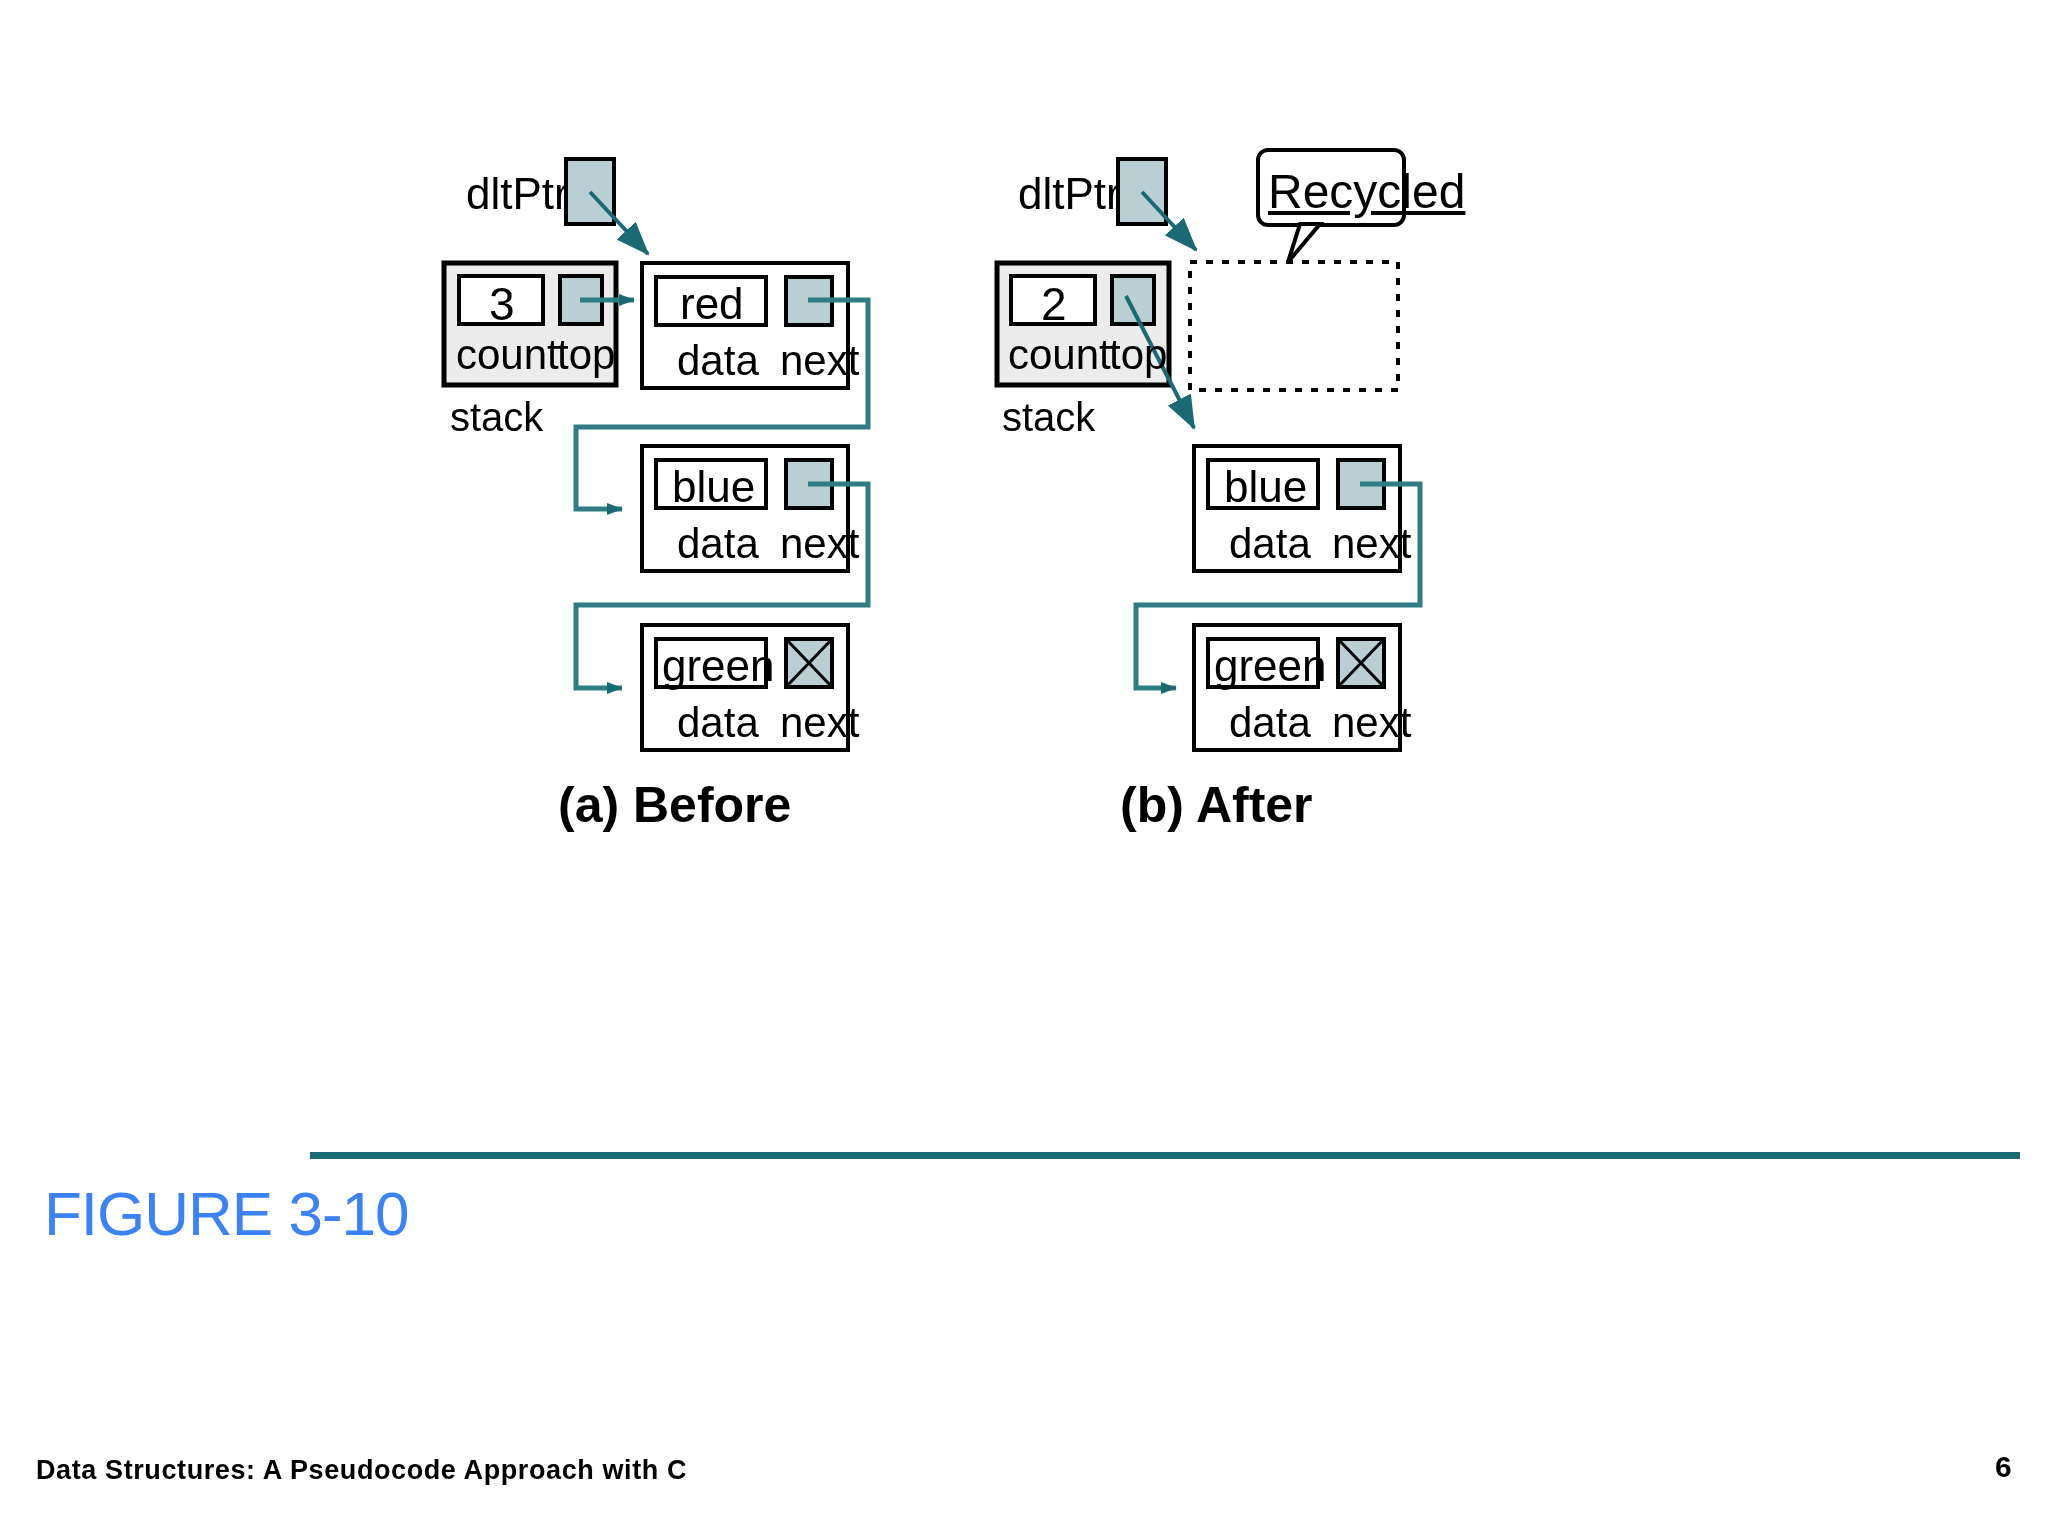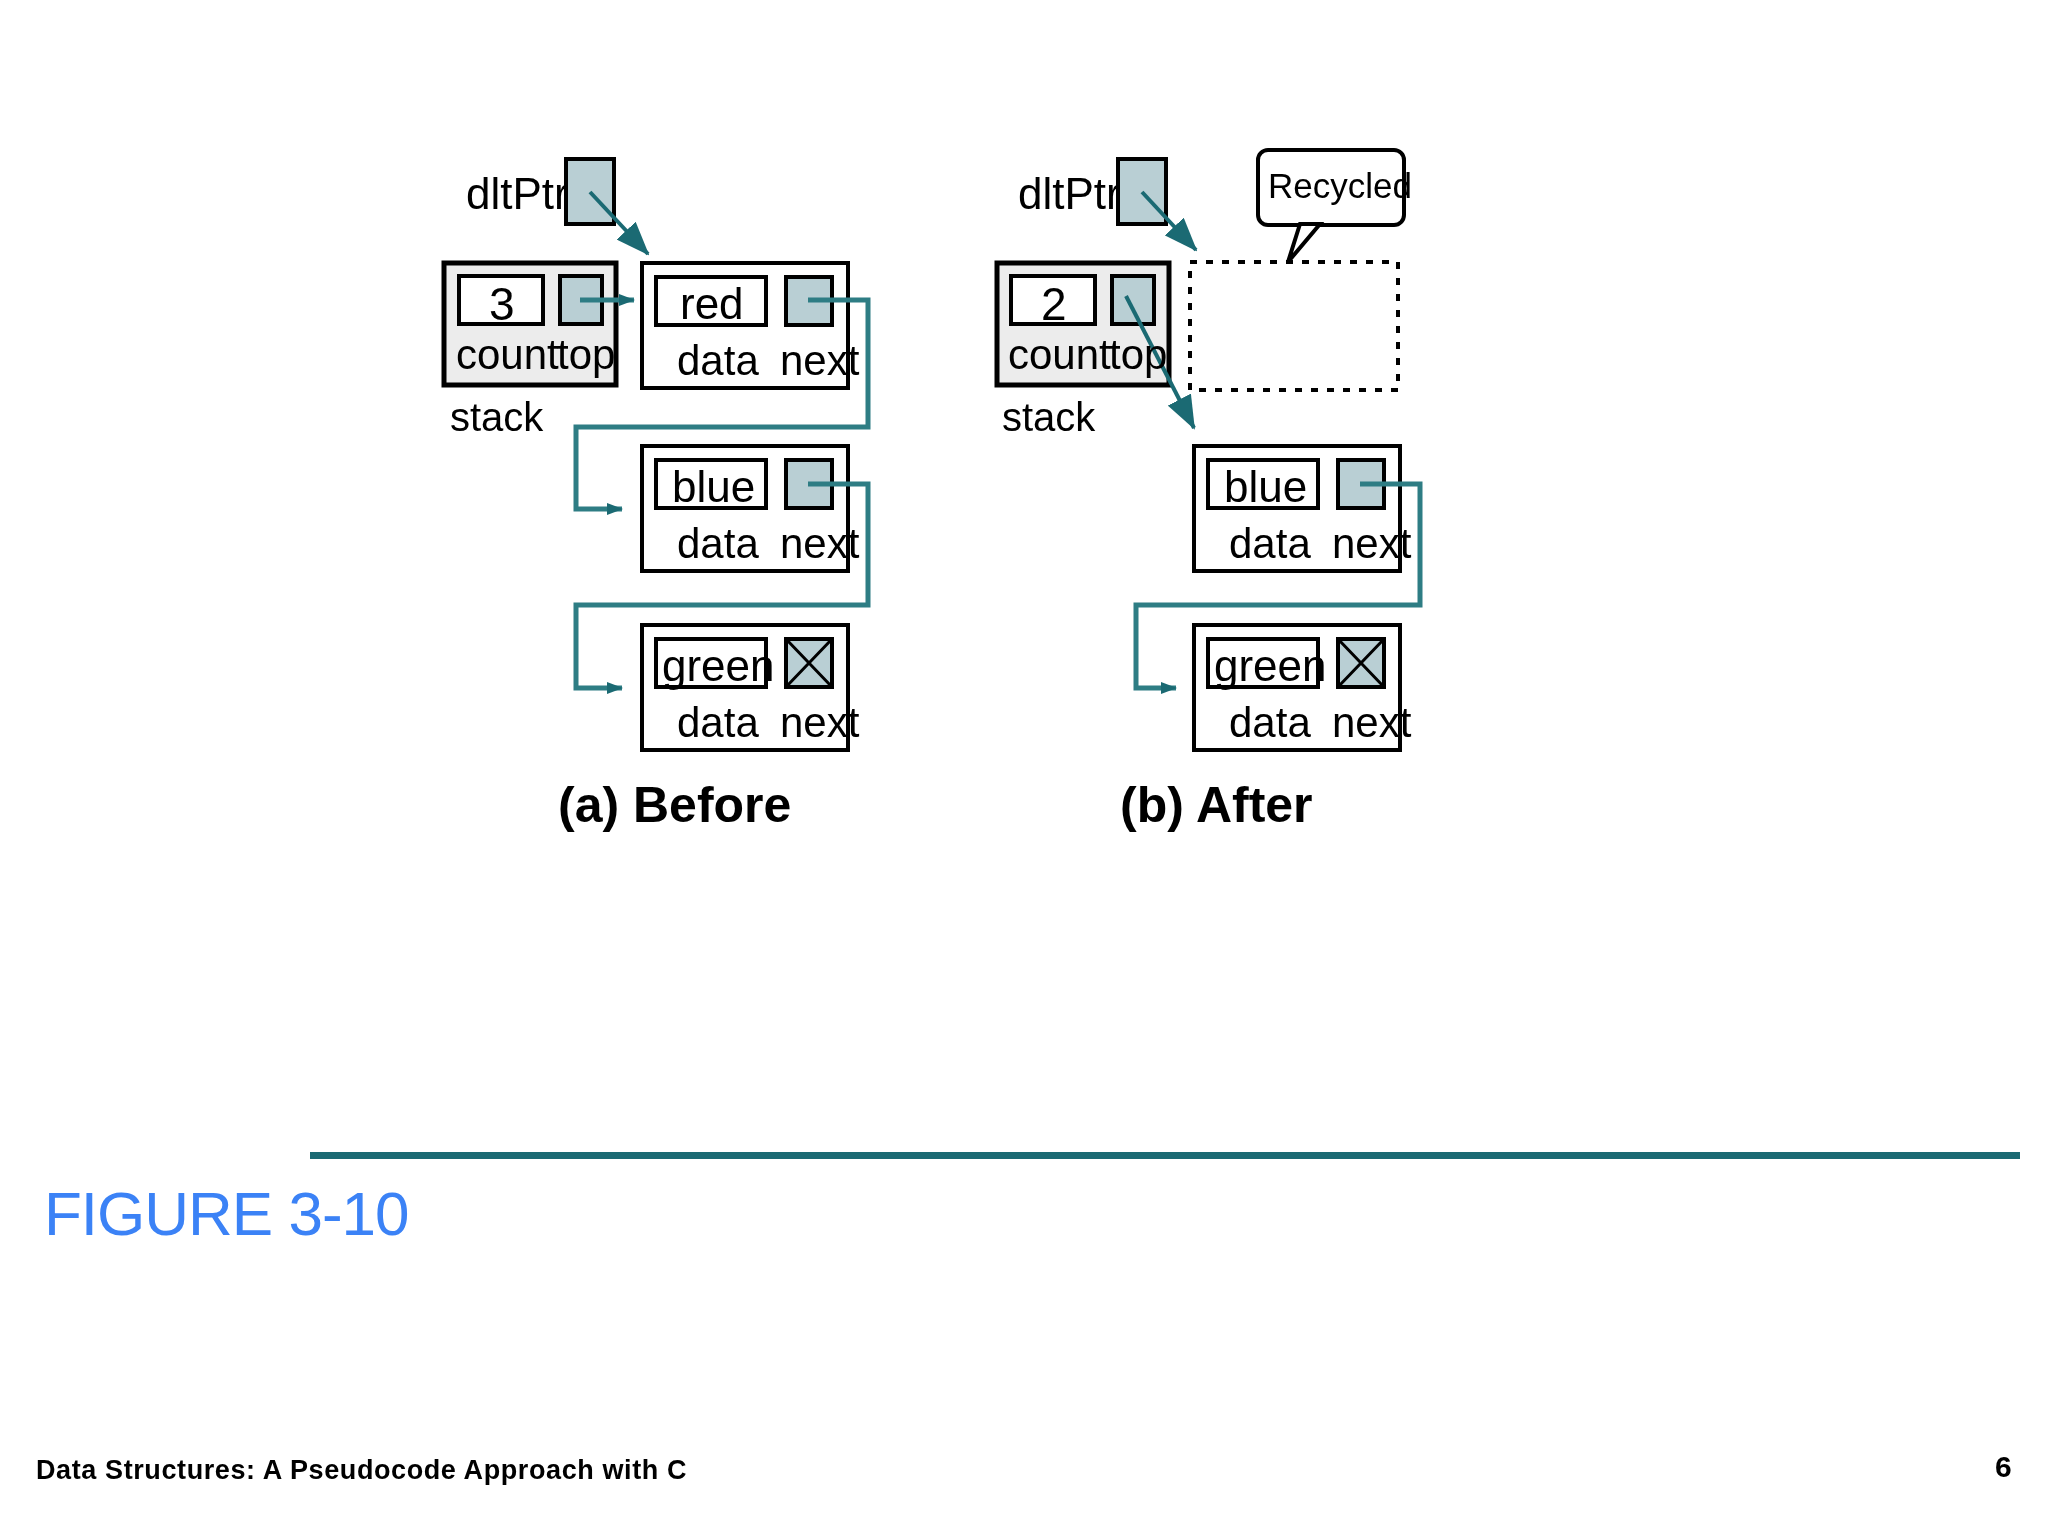--- a/index.html
+++ b/index.html
@@ -37,21 +37,21 @@
     font-family: "Liberation Sans", sans-serif;
     color: #000000;
     white-space: nowrap;
     line-height: 1;
   }
   .ptr-label      { font-size: 44px; letter-spacing: 0px; }
   .field-label    { font-size: 42px; }
   .value-label    { font-size: 44px; }
   .count-value    { font-size: 46px; }
   .struct-label   { font-size: 40px; text-align: center; }
-  .callout-label  { font-size: 35px; }
+  .callout-label  { font-size: 48px; text-decoration: underline; }
   .panel-caption  { font-size: 50px; font-weight: bold; }
 
   .fig-rule {
     position: absolute;
     left: 310px;
     top: 1152px;
     width: 1710px;
     height: 7px;
     background: #1b6a73;
   }

